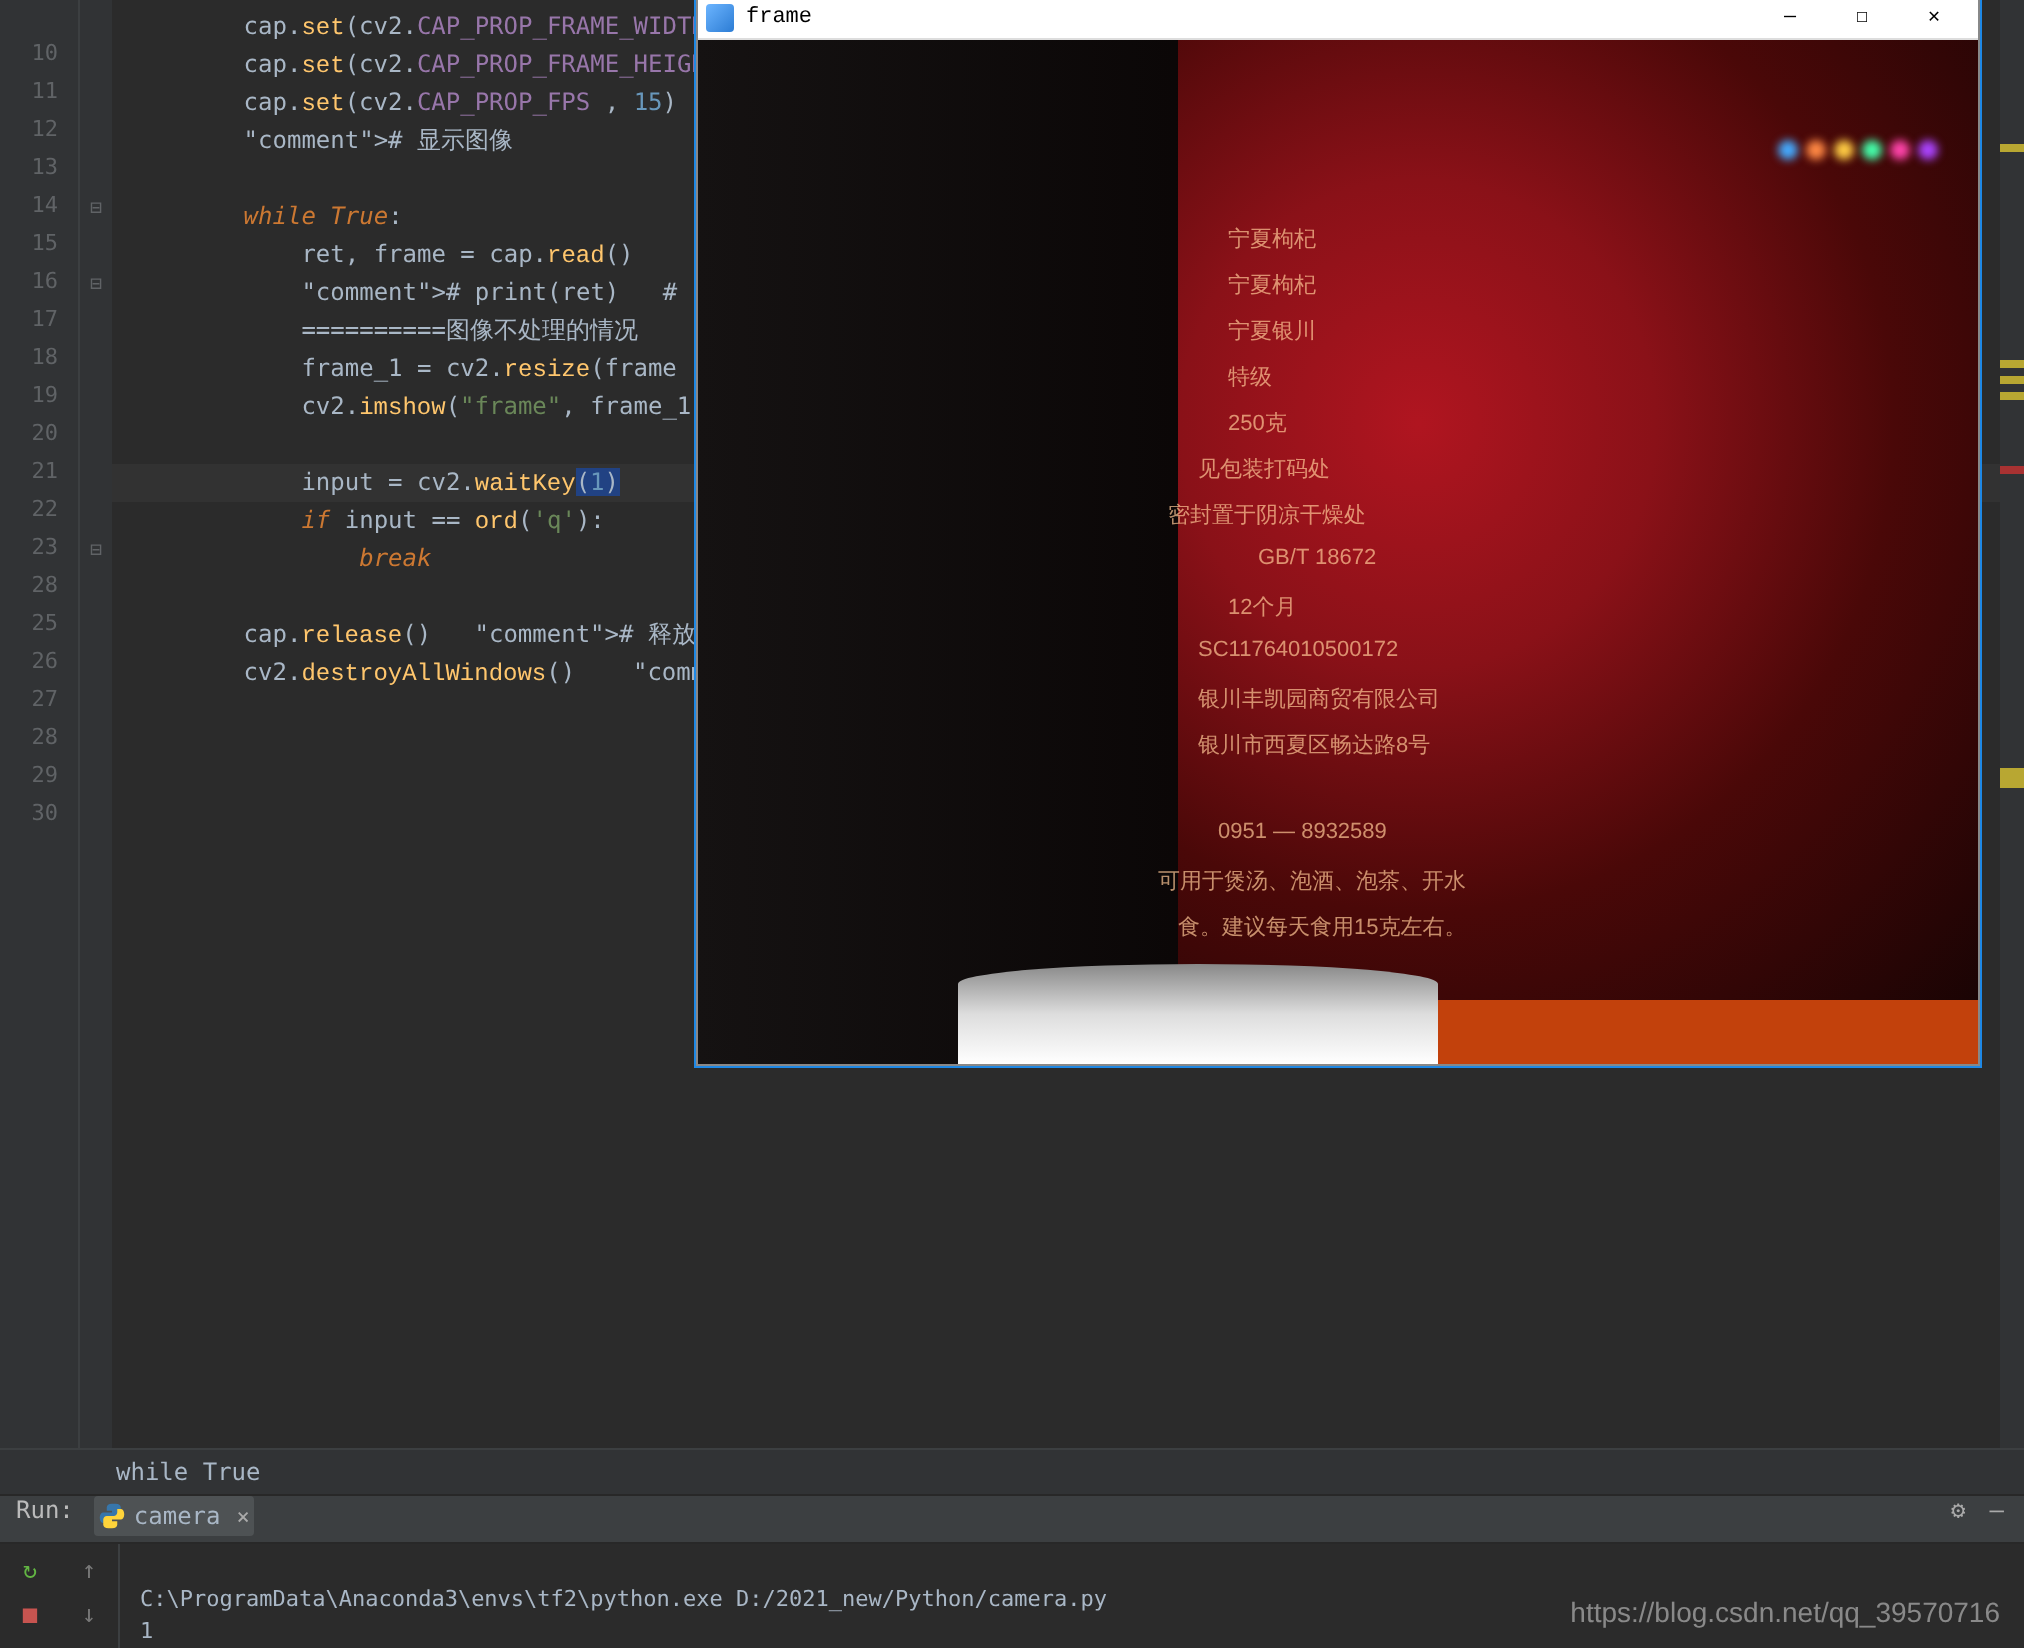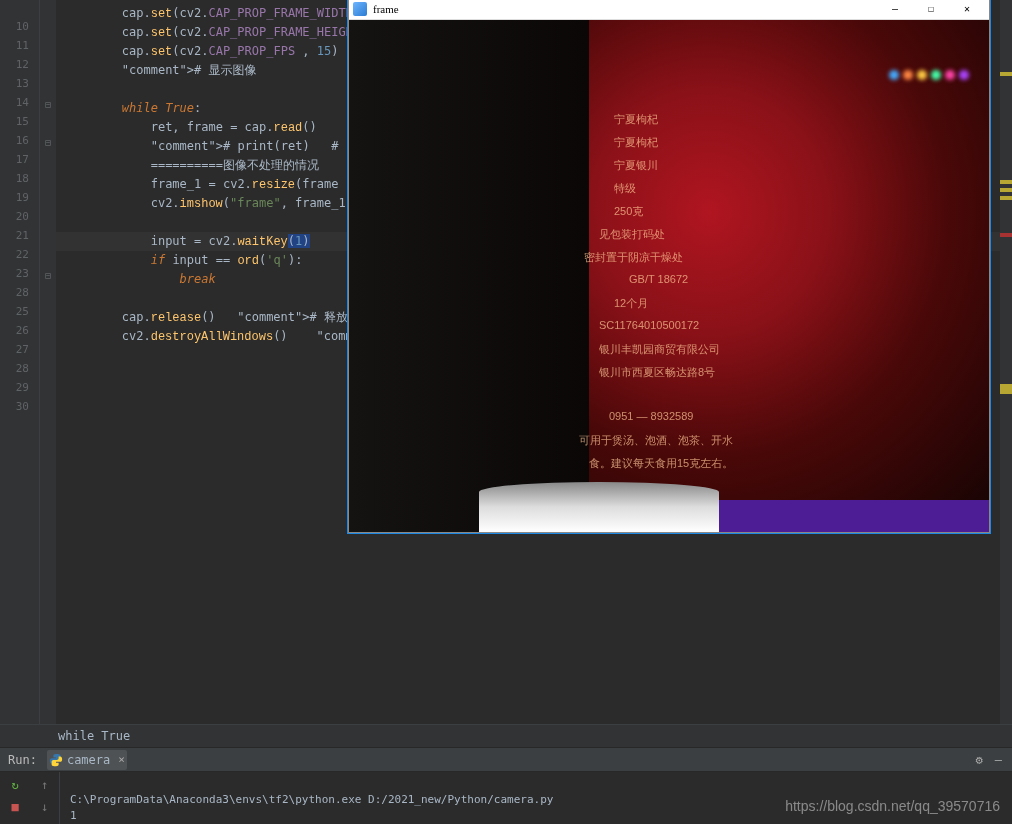--- a/index.html
+++ b/index.html
@@ -87,21 +87,21 @@
   font-size: 12px;
 }
 
 .run-panel {
   background: #2b2b2b;
 }
 .run-header {
   height: 25px;
   background: #3c3f41;
   display: flex;
-  align-items: center;
+  align-items: flex-start;
   padding-left: 8px;
   border-top: 1px solid #282828;
   border-bottom: 1px solid #282828;
 }
 .run-label { color: #bbb; margin-right: 10px; }
 .run-tab {
   display: flex;
   align-items: center;
   background: #4e5254;
   height: 20px;
@@ -166,26 +166,26 @@
   align-items: center;
   padding: 0 4px;
   border-bottom: 1px solid #ddd;
 }
 .frame-title-icon {
   width: 14px; height: 14px;
   background: linear-gradient(135deg,#6cb5ff,#2c7cd4);
   margin-right: 6px;
   border-radius: 2px;
 }
-.frame-title { color: #000; font-family: Liberation Serif, serif; font-size: 11px; flex: 1; }
+.frame-title { color: #000; font-family: Liberation Mono, monospace; font-size: 11px; flex: 1; }
 .win-btn { width: 36px; height: 20px; display: flex; align-items: center; justify-content: center; color: #000; font-size: 10px; }
 .frame-content {
   width: 640px;
   height: 512px;
-  background: #4c1d95;
+  background: #c2410c;
   position: relative;
   overflow: hidden;
 }
 .camera-red {
   position: absolute;
   left: 240px; top: 0;
   width: 400px; height: 480px;
   background: radial-gradient(ellipse at 30% 40%, #b01520 0%, #8a1118 30%, #4a0808 60%, #1a0404 100%);
 }
 .label-text {

